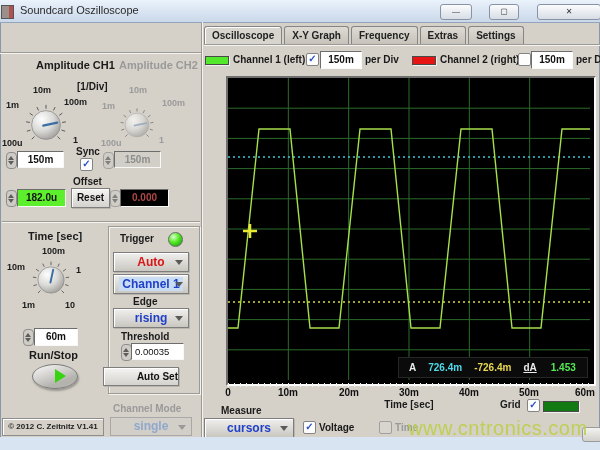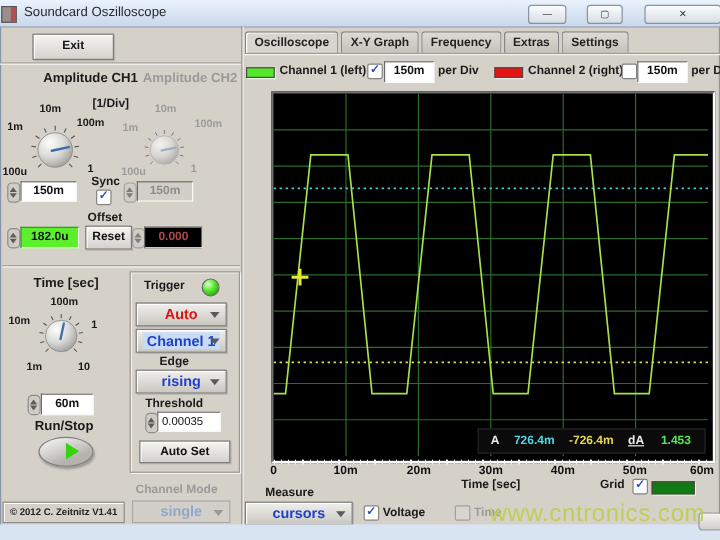--- a/index.html
+++ b/index.html
@@ -102,21 +102,20 @@
     <span id="title-text">Soundcard Oszilloscope</span>
     <div class="winbtn" style="left:440px;width:30px;"><span>—</span></div>
     <div class="winbtn" style="left:489px;width:28px;"><span>▢</span></div>
     <div class="winbtn" style="left:537px;width:62px;"><span>✕</span></div>
   </div>
 
   <div class="groove-v" style="left:201px;top:22px;height:415px;"></div>
   <div class="groove-h" style="left:0;top:52px;width:201px;"></div>
   <div class="groove-h" style="left:2px;top:221px;width:198px;"></div>
 
-  <div class="btn" style="left:27px;top:28px;width:66px;height:20px;line-height:20px;"><span>Exit</span></div>
 
   <span class="lbl" style="left:36px;top:59px;font-size:11px;">Amplitude CH1</span>
   <span class="lbl gray" style="left:119px;top:59px;font-size:11px;">Amplitude CH2</span>
   <span class="lbl" style="left:77px;top:81px;">[1/Div]</span>
 
   <span class="lbl small" style="left:33px;top:85px;">10m</span>
   <span class="lbl small" style="left:64px;top:97px;">100m</span>
   <span class="lbl small" style="left:6px;top:100px;">1m</span>
   <span class="lbl small" style="left:2px;top:138px;">100u</span>
   <span class="lbl small" style="left:73px;top:135px;">1</span>
@@ -227,21 +226,21 @@
   <span class="lbl" style="left:133px;top:296px;">Edge</span>
   <div class="dd" style="left:113px;top:308px;width:74px;height:18px;line-height:18px;">
     <span class="ddtext-blue">rising</span><span class="arr"></span>
   </div>
   <span class="lbl" style="left:121px;top:331px;">Threshold</span>
   <div class="spinner" style="left:121px;top:344px;">
       <i class="up"></i>
       <i class="dn"></i>
     </div>
   <div class="valbox" style="left:131px;top:343px;width:48px;height:15px;line-height:15px;font-weight:normal;font-size:9.5px;text-align:left;padding-left:3px;"><span>0.00035</span></div>
-  <div class="btn" style="left:116px;top:367px;width:74px;height:17px;line-height:17px;"><span>Auto Set</span></div>
+  <div class="btn" style="left:103px;top:367px;width:74px;height:17px;line-height:17px;text-align:right;"><span>Auto Set</span></div>
 
   <span class="lbl gray" style="left:113px;top:403px;">Channel Mode</span>
   <div class="dd disabled" style="left:110px;top:417px;width:80px;height:17px;line-height:17px;">
     <span style="color:#8fa8cc;">single</span><span class="arr"></span>
   </div>
 
   <div id="copyright"><span>© 2012  C. Zeitnitz V1.41</span></div>
 
   <div id="tabs">
     <div class="tab active">Oscilloscope</div>

